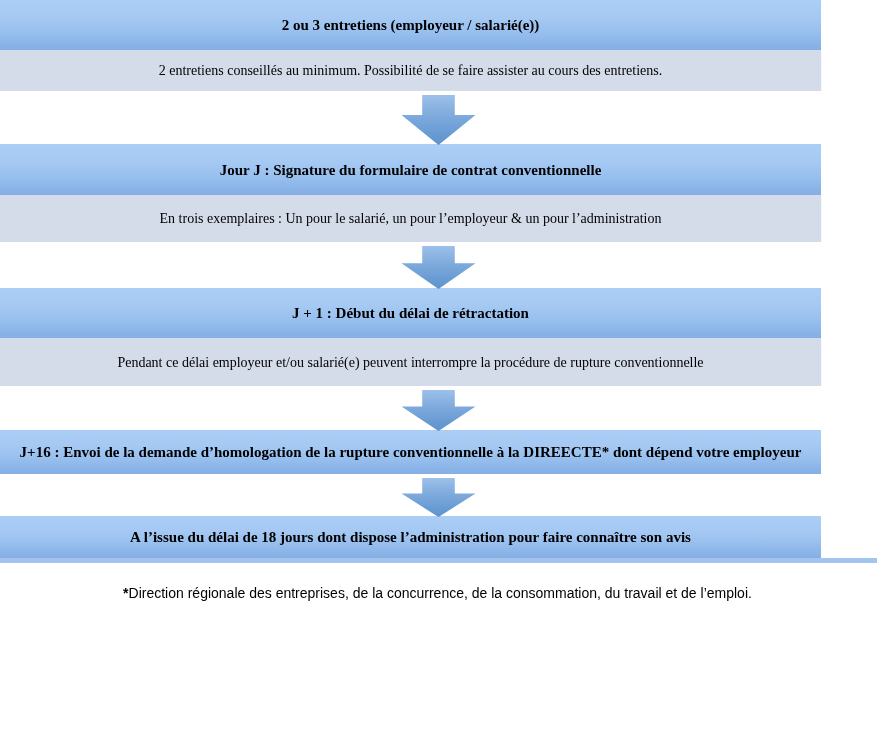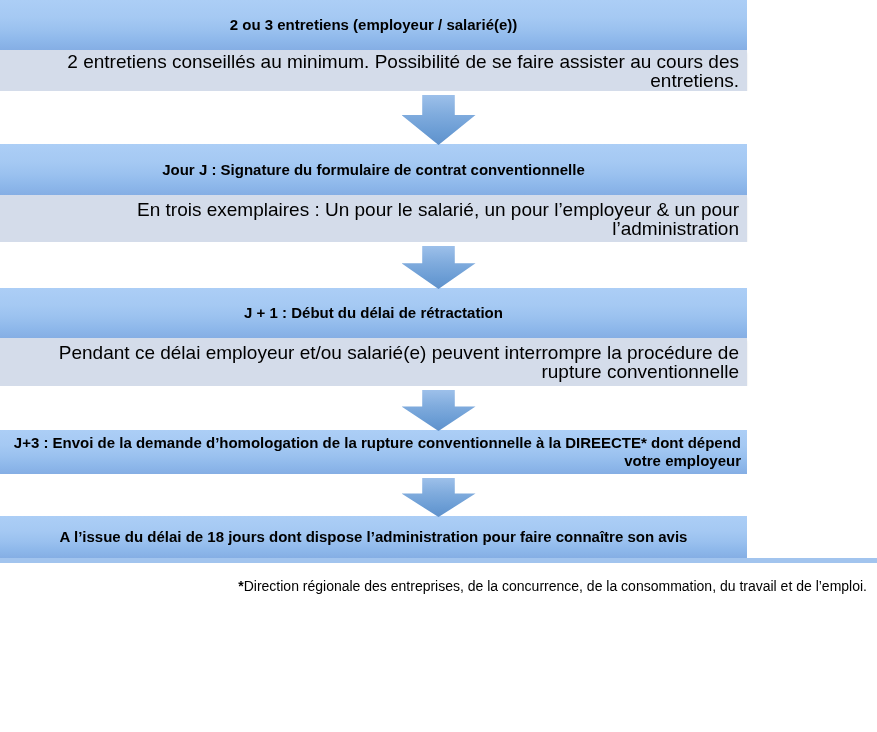--- a/index.html
+++ b/index.html
@@ -5,37 +5,38 @@
   html,body{margin:0;padding:0;background:#fff;}
   .canvas{
     position:relative;
     width:877px;height:732px;
     background:#ffffff;
     font-family:"Liberation Sans", sans-serif;
     color:#000;
     overflow:hidden;
   }
   .band{
-    width:747px;
+    width:821px;
     box-sizing:border-box;
     display:flex;
     align-items:center;
     justify-content:center;
     text-align:right;
+    font-family:Liberation Serif, serif;
   }
   .band.header{
     background:linear-gradient(180deg,#accef6 0%,#a5c9f3 35%,#9ac1ef 60%,#8db7ea 82%,#85aee4 100%);
     font-weight:bold;
     font-size:15px;
     line-height:18px;
     padding:0 6px;
   }
   .band.body{
     background:#d4dcea;
-    font-size:19px;
+    font-size:14px;
     line-height:19px;
     padding:0 8px;
     box-shadow:0 2px 2px -1px rgba(90,90,90,0.65);
   }
   .gap{
     position:relative;
     width:877px;
     background:#ffffff;
   }
   .arrow{
@@ -50,22 +51,22 @@
     filter:drop-shadow(1px 1px 1px rgba(0,0,0,0.30));
   }
   .divider{
     width:877px;
     height:5px;
     background:#a2c4ee;
   }
   .footer{
     font-size:14px;
     line-height:18px;
-    padding:14px 10px 0 8px;
-    text-align:right;
+    padding:21px 10px 0 8px;
+    text-align:center;
   }
   .footer .marker{font-weight:bold;}
 </style>
 </head>
 <body>
 
 <div class="canvas">
 
   <section>
     <div class="band header" style="height:50px">2 ou 3 entretiens (employeur / salarié(e))</div>
@@ -88,21 +89,21 @@
   <section>
     <div class="band header" style="height:50px">J + 1 : Début du délai de rétractation</div>
     <div class="band body" style="height:48px">Pendant ce délai employeur et/ou salarié(e) peuvent interrompre la procédure de rupture conventionnelle</div>
   </section>
 
   <div class="gap" style="height:44px">
     <div class="arrow"></div>
   </div>
 
   <section>
-    <div class="band header" style="height:44px">J+3 : Envoi de la demande d’homologation de la rupture conventionnelle à la DIREECTE* dont dépend votre employeur</div>
+    <div class="band header" style="height:44px">J+16 : Envoi de la demande d’homologation de la rupture conventionnelle à la DIREECTE* dont dépend votre employeur</div>
   </section>
 
   <div class="gap" style="height:42px">
     <div class="arrow"></div>
   </div>
 
   <section>
     <div class="band header" style="height:42px">A l’issue du délai de 18 jours dont dispose l’administration pour faire connaître son avis</div>
   </section>
 

